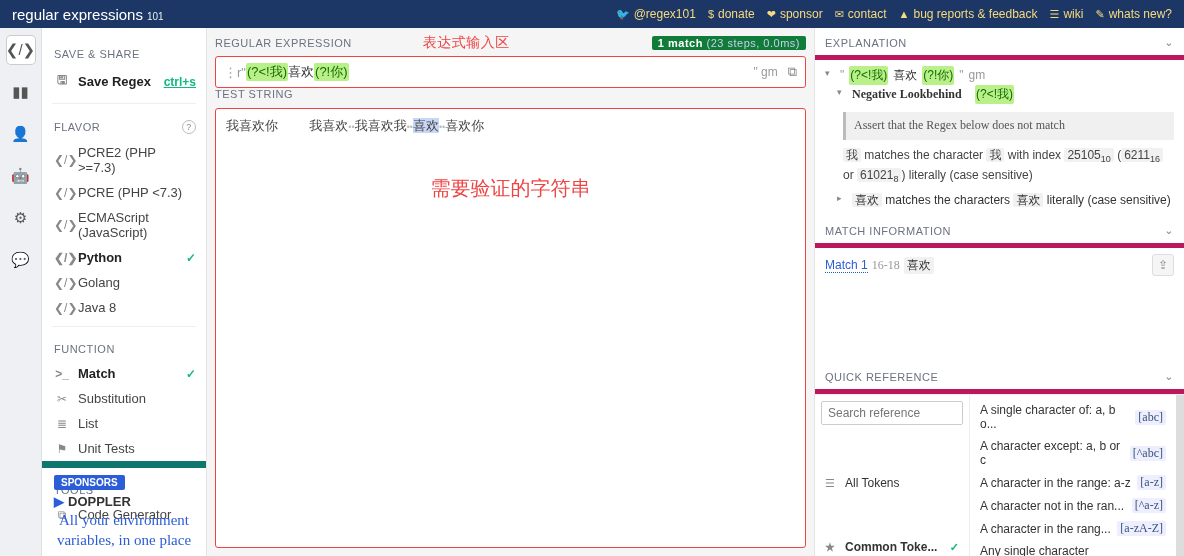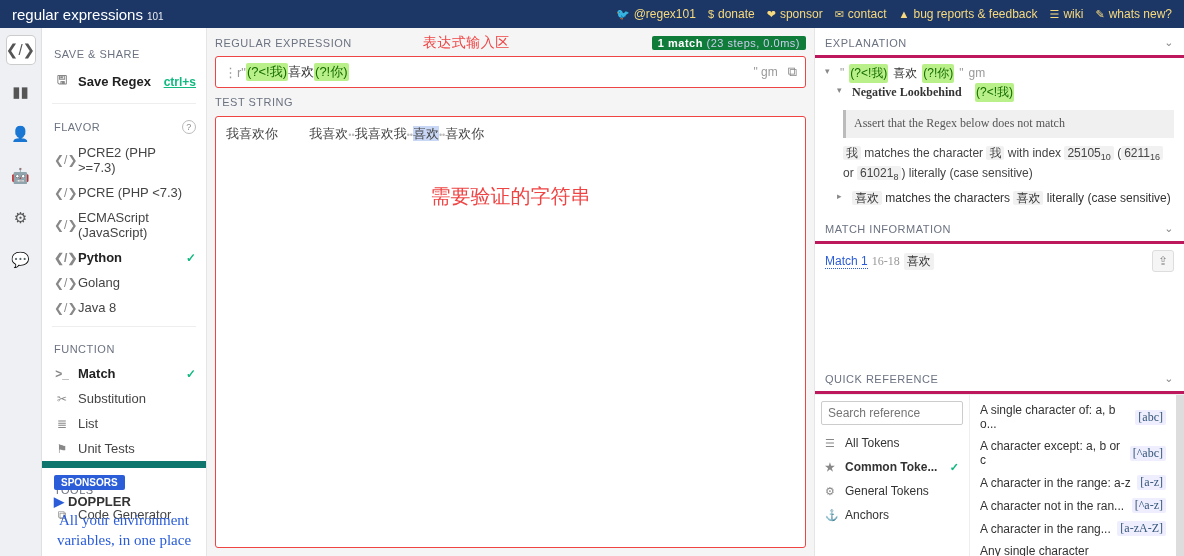--- a/index.html
+++ b/index.html
@@ -36,39 +36,39 @@
 .regex-box .hl{background:#b9f08a;color:#156b00;border-radius:2px;padding:0 1px;}
 .regex-box .flags{margin-left:auto;color:#999;font-size:12px;}
 .regex-box .copy{margin-left:10px;color:#888;cursor:pointer;}
 .matchinfo{background:#107c3a;color:#fff;font-size:11px;padding:1px 6px;border-radius:2px;margin-left:auto;}
 .matchinfo .steps{color:#cce;font-weight:300;}
 .test-area{border:1.5px solid #ef4444;border-radius:3px;background:#fff;flex:1;margin-top:4px;padding:8px 10px;font-family:Consolas,monospace;font-size:13px;color:#444;}
 .test-area .dot{color:#bbb;font-size:9px;}
 .test-area .hlmatch{background:#c7d7f5;}
 .test-area .red-anno{color:#ef4444;font-size:20px;text-align:center;margin-top:40px;font-family:"Segoe UI";}
 .right{width:370px;display:flex;flex-direction:column;border-left:1px solid #e5e5e5;background:#fff;}
-.panel-h{font-size:11px;color:#6b7280;letter-spacing:.5px;padding:8px 10px 6px 10px;border-bottom:3px solid #be185d;display:flex;align-items:center;}
+.panel-h{font-size:11px;color:#6b7280;letter-spacing:.5px;padding:8px 10px 6px 10px;border-bottom:5px solid #be185d;display:flex;align-items:center;}
 .panel-h .chev{margin-left:auto;color:#888;font-size:11px;}
 .expl{padding:6px 10px;font-size:12px;font-family:Consolas,monospace;line-height:1.6;}
 .expl .row{display:flex;align-items:flex-start;gap:5px;}
 .expl .tri{color:#888;font-size:9px;width:10px;}
 .expl .hl{background:#b9f08a;color:#156b00;border-radius:2px;padding:0 1px;}
 .expl .q{color:#999;}
 .expl .assert{background:#f0f0f0;border-left:3px solid #bbb;padding:4px 8px;margin:8px 0 6px 18px;font-family:"Segoe UI";font-size:12px;color:#555;}
 .expl .line{font-family:"Segoe UI";font-size:12px;color:#444;margin-left:18px;}
 .expl .code{background:#f1f1f1;padding:0 3px;border-radius:2px;font-family:Consolas;}
 .expl sub{font-size:9px;}
 .minfo{padding:6px 10px;font-size:12px;}
 .minfo .mrow{display:flex;gap:4px;align-items:center;}
 .minfo .ml{color:#2b5dd8;border-bottom:1px dotted #2b5dd8;}
 .minfo .idx{color:#999;font-family:Consolas;}
 .minfo .mt{font-family:Consolas;background:#f1f1f1;padding:0 3px;border-radius:2px;}
 .minfo .cpy{margin-left:auto;background:#f5f5f5;border:1px solid #ddd;width:22px;height:22px;display:flex;align-items:center;justify-content:center;border-radius:3px;color:#888;cursor:pointer;}
 .qref{display:flex;border-top:1px solid #eee;height:162px;}
-.qref-l{width:155px;border-right:1px solid #eee;display:flex;flex-direction:column;}
+.qref-l{width:155px;border-right:1px solid #eee;display:flex;flex-direction:column;gap:40px;}
 .qref-l input{margin:6px;padding:4px 6px;border:1px solid #ccc;border-radius:2px;font-size:12px;width:calc(100% - 12px);}
 .qref-l .cat{padding:5px 10px;font-size:12px;display:flex;align-items:center;gap:8px;cursor:pointer;}
 .qref-l .cat .ci{width:12px;color:#888;font-size:11px;}
 .qref-l .cat.sel{font-weight:700;}
 .qref-l .cat.sel .chk{color:#10b981;margin-left:auto;font-size:11px;}
 .qref-r{flex:1;overflow:auto;padding:4px 0;}
 .qref-r .qr{padding:4px 10px;font-size:12px;display:flex;align-items:center;gap:6px;cursor:pointer;}
 .qref-r .qr .tok{background:#eef;color:#357;font-family:Consolas;padding:0 3px;border-radius:2px;margin-left:auto;}
 .sbar{width:8px;background:#ddd;}
 </style>
@@ -200,21 +200,21 @@
     <div class="regex-box">
       <span class="delim">⋮ </span>
         <span class="delim">r"</span>
       <span class="hl">(?&lt;!我)</span>
         <span>喜欢</span>
         <span class="hl">(?!你)</span>
       <span class="flags"><span class="delim">"</span> <span>gm</span></span>
       <span class="copy">⧉</span>
     </div>
 
-    <div class="sect-head" style="margin-top:8px">TEST STRING</div>
+    <div class="sect-head" style="">TEST STRING</div>
     <div class="test-area">
       <span>我喜欢你</span>&nbsp;&nbsp;&nbsp;&nbsp;<span>我喜欢</span><span class="dot">••</span><span>我喜欢我</span><span class="dot">••</span><span class="hlmatch">喜欢</span><span class="dot">••</span><span>喜欢你</span>
       <div class="red-anno">需要验证的字符串</div>
     </div>
   </div>
 
   <div class="right">
     <div class="panel-h">
         <span>EXPLANATION</span>
         <span class="chev">⌄</span>

